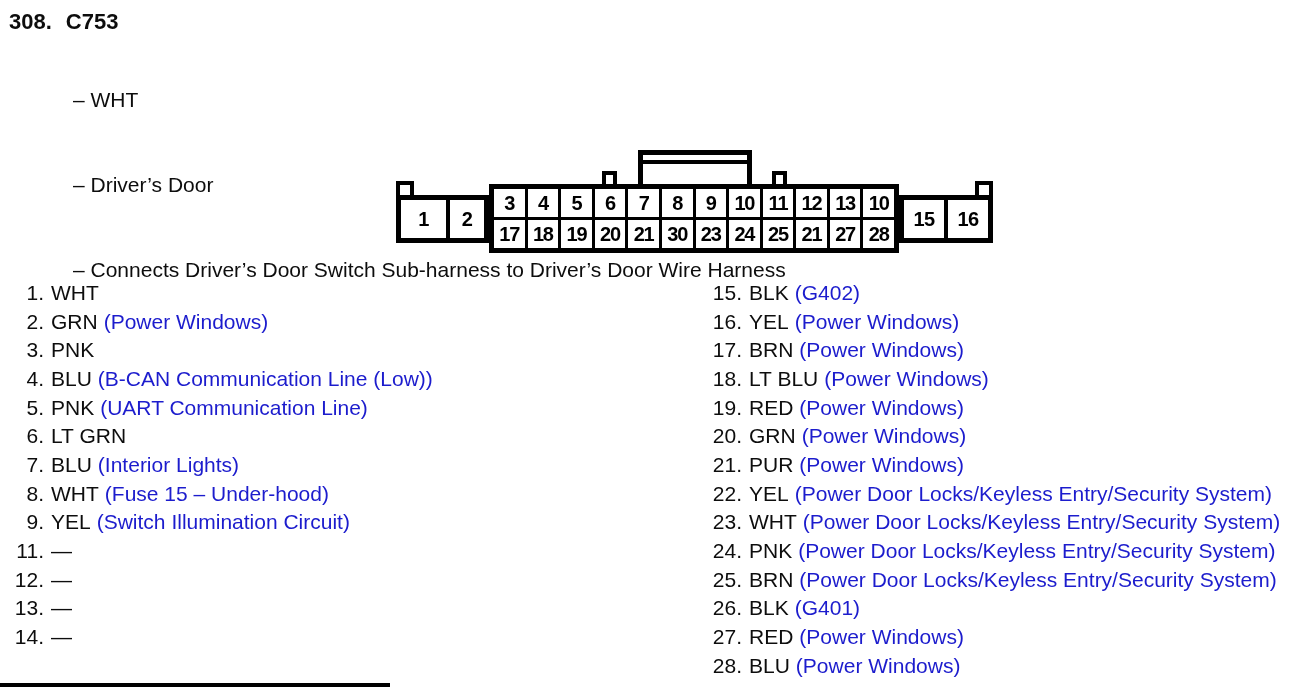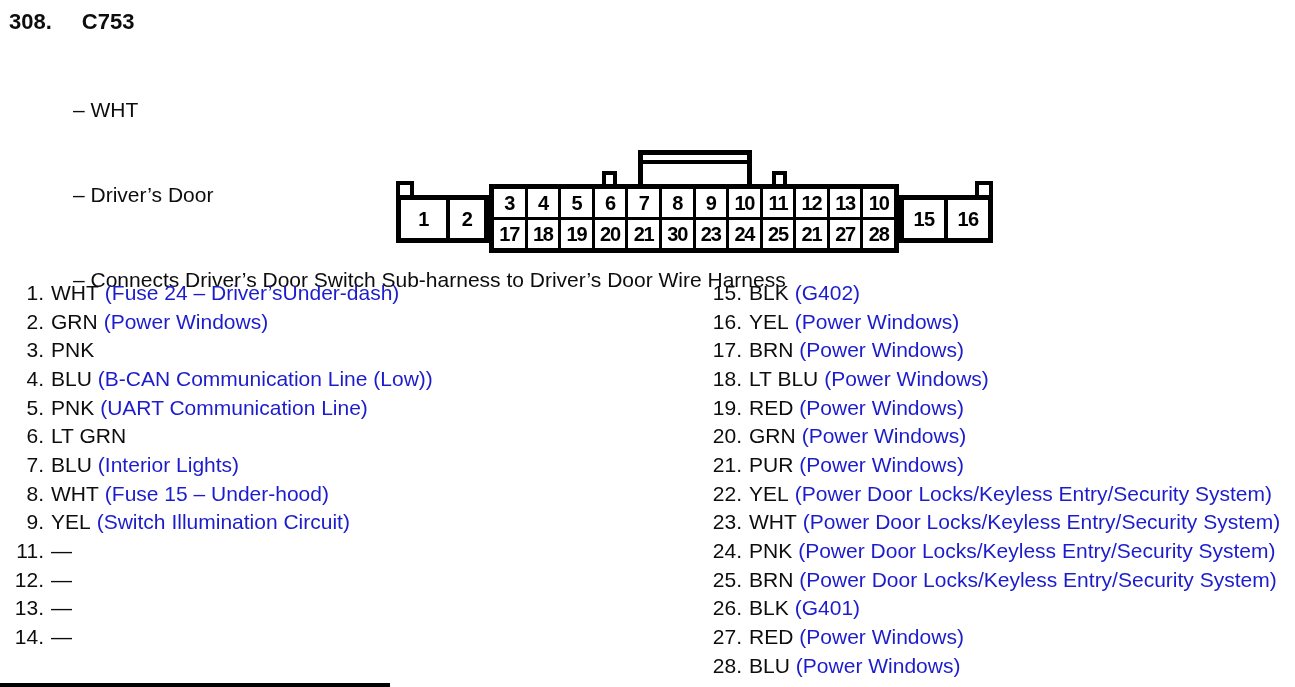--- a/index.html
+++ b/index.html
@@ -4,23 +4,23 @@
 <style>
   html,body{margin:0;padding:0;}
   body{
     width:1295px;height:687px;position:relative;overflow:hidden;
     background:#ffffff;
     color:var(--ink-black,#0d0d0d);
     font-family:"Liberation Sans", sans-serif;
   }
   
   .title{position:absolute;left:9px;top:9px;font-size:22px;font-weight:bold;
-         display:flex;white-space:pre;gap:16px;}
+         display:flex;white-space:pre;}
   .title .itemnum{margin-right:14px;}
-  .details{position:absolute;left:73px;top:39px;font-size:21px;line-height:28.4px;white-space:pre;}
+  .details{position:absolute;left:73px;top:29px;font-size:21px;line-height:28.4px;white-space:pre;}
 
   
   .conn{position:absolute;left:0;top:0;width:100%;height:0;}
   .hook{position:absolute;top:181px;width:18px;height:19px;border:4px solid #000;
         box-sizing:border-box;background:#fff;}
   .hook.l{left:396px;} .hook.r{left:975px;}
   .key{position:absolute;top:171px;width:15px;height:18px;border:4px solid #000;
        box-sizing:border-box;background:#fff;}
   .key.l{left:602px;} .key.r{left:772px;}
   .tab{position:absolute;left:638px;top:150px;width:114px;height:39px;border:5px solid #000;
@@ -102,21 +102,21 @@
     <div class="cell">28</div>
   </div>
 
   <div class="cap r">
     <div class="cell">15</div>
     <div class="cell">16</div>
   </div>
 </div>
 
 <div class="pins leftcol">
-  <div class="pinrow"><span class="num">1.</span><span class="code">WHT</span><span class="circuit">(Fuse 24 – Driver’sUnder-dash)</span></div>
+  <div class="pinrow"><span class="num">1.</span><span class="code">WHT</span></div>
   <div class="pinrow"><span class="num">2.</span><span class="code">GRN</span><span class="circuit">(Power Windows)</span></div>
   <div class="pinrow"><span class="num">3.</span><span class="code">PNK</span></div>
   <div class="pinrow"><span class="num">4.</span><span class="code">BLU</span><span class="circuit">(B-CAN Communication Line (Low))</span></div>
   <div class="pinrow"><span class="num">5.</span><span class="code">PNK</span><span class="circuit">(UART Communication Line)</span></div>
   <div class="pinrow"><span class="num">6.</span><span class="code">LT GRN</span></div>
   <div class="pinrow"><span class="num">7.</span><span class="code">BLU</span><span class="circuit">(Interior Lights)</span></div>
   <div class="pinrow"><span class="num">8.</span><span class="code">WHT</span><span class="circuit">(Fuse 15 – Under-hood)</span></div>
   <div class="pinrow"><span class="num">9.</span><span class="code">YEL</span><span class="circuit">(Switch Illumination Circuit)</span></div>
   <div class="pinrow"><span class="num">11.</span><span class="code">—</span><span class="circuit"></span></div>
   <div class="pinrow"><span class="num">12.</span><span class="code">—</span><span class="circuit"></span></div>

